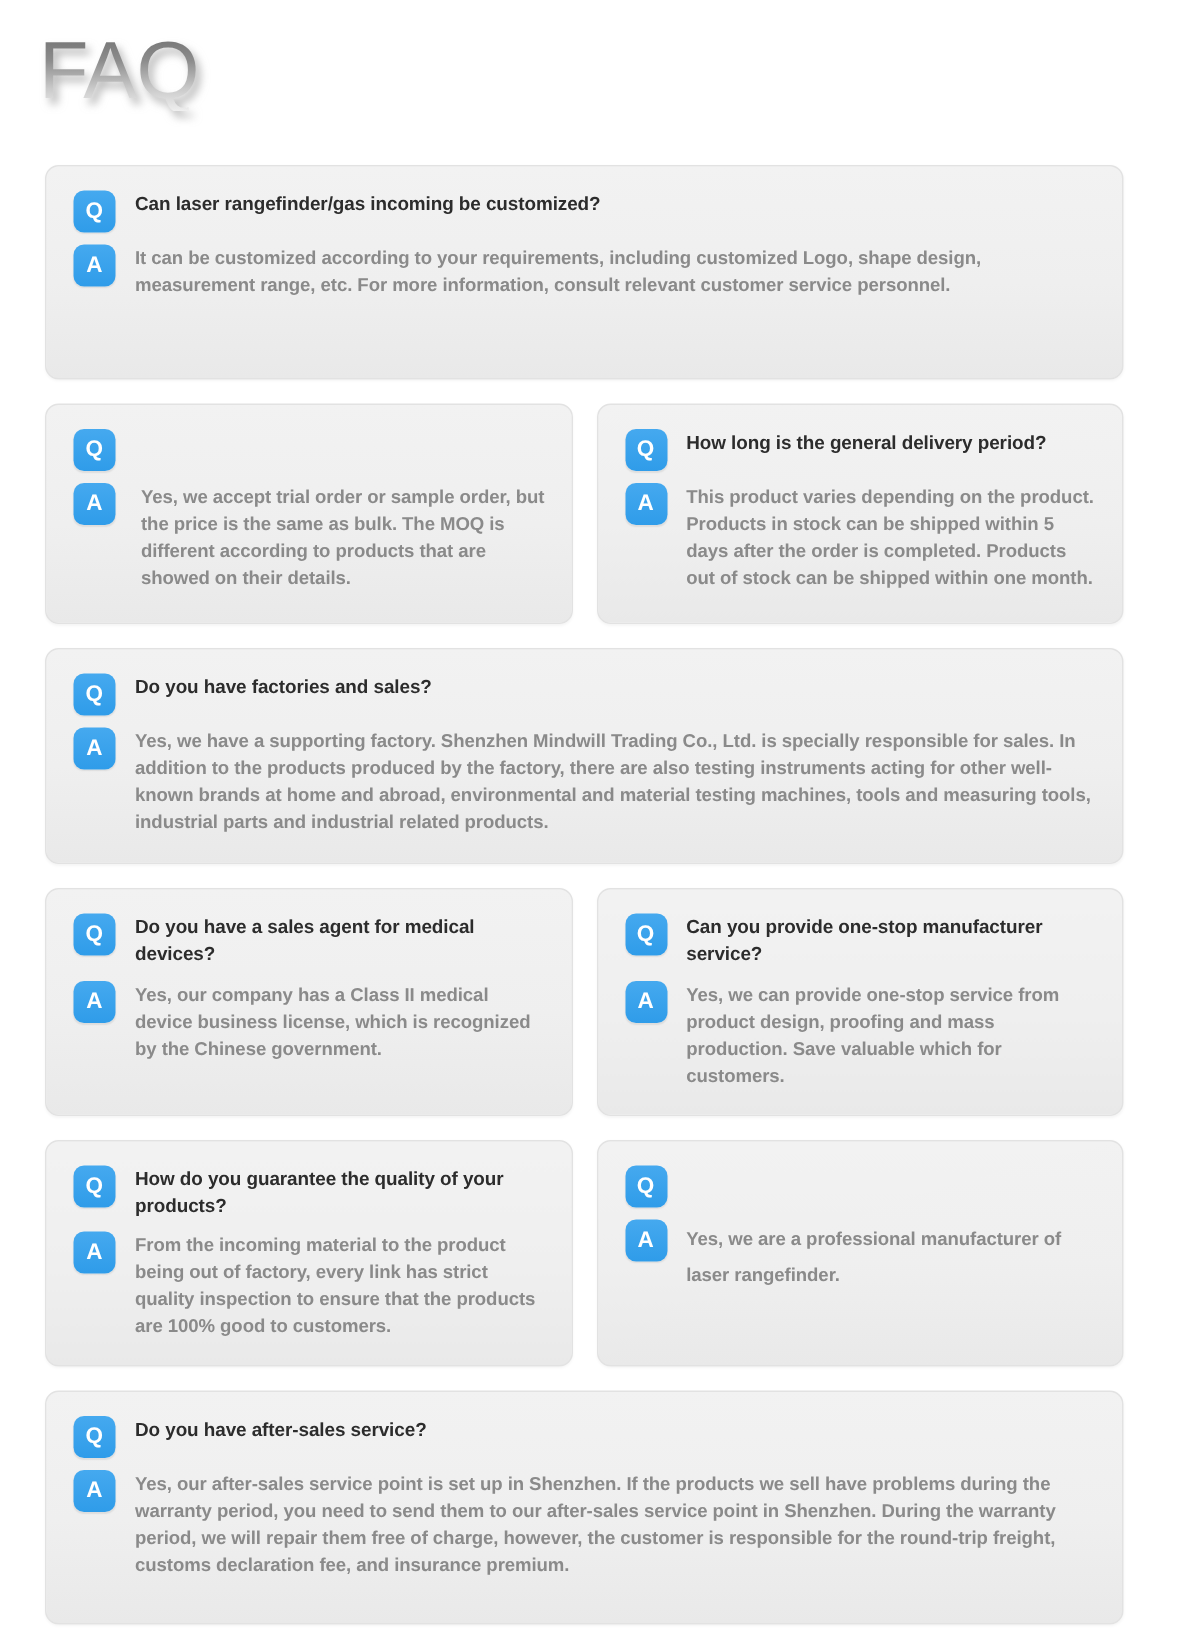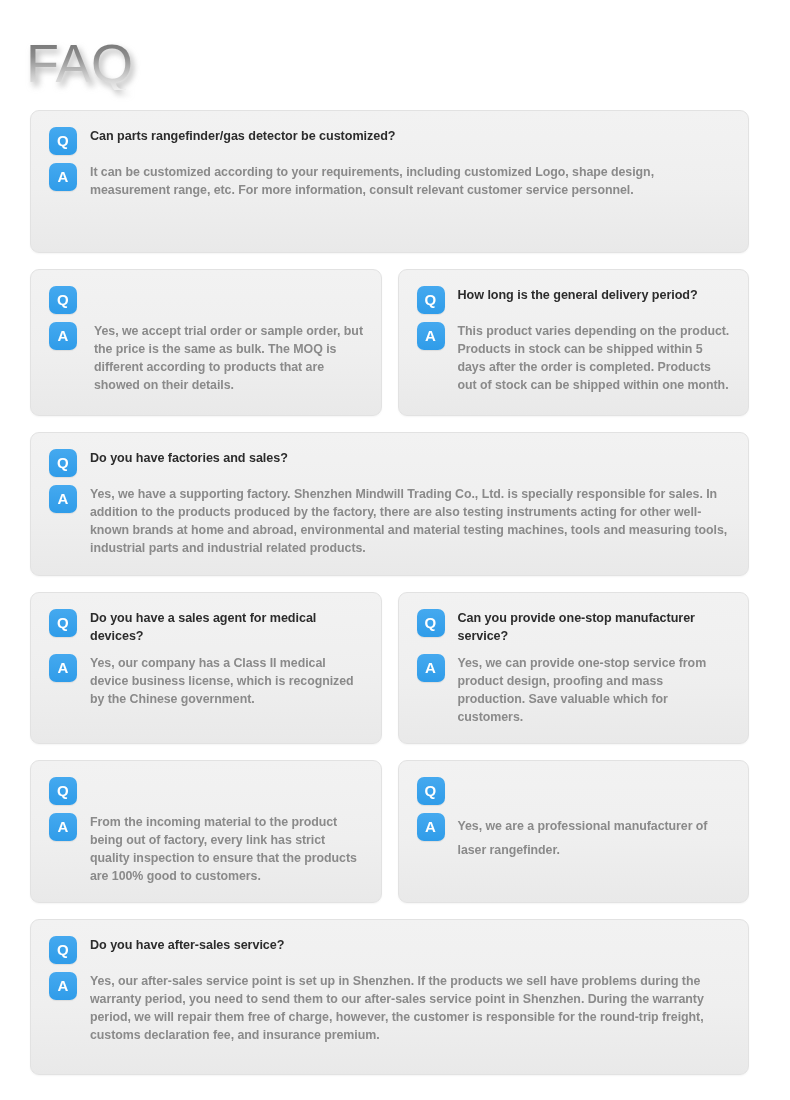--- a/index.html
+++ b/index.html
@@ -16,21 +16,21 @@
     position: relative;
     width: 790px;
     height: 1100px;
     background: #ffffff;
   }
 
   
   .faq-header {
     position: absolute;
     left: 26px;
-    top: 32px;
+    top: 16px;
     height: 62px;
     display: flex;
     align-items: center;
   }
 
   .faq-title {
     font-family: "Liberation Sans", sans-serif;
     font-size: 54px;
     font-weight: 400;
     letter-spacing: -0.5px;
@@ -140,21 +140,21 @@
   <div class="faq-header">
     <div class="faq-title">FAQ</div>
   </div>
 
   <div class="faq-list">
 
     <div class="faq-card full h-card-1">
       <div class="qa-block">
         <div class="badge">Q</div>
         <div class="qa-text">
-          <div class="q-text">Can parts rangefinder/gas detector be customized?</div>
+          <div class="q-text">Can laser rangefinder/gas incoming be customized?</div>
         </div>
       </div>
       <div class="qa-block gap-md">
         <div class="badge">A</div>
         <div class="qa-text">
           <div class="a-text">It can be customized according to your requirements, including customized Logo, shape design, measurement range, etc. For more information, consult relevant customer service personnel.</div>
         </div>
       </div>
     </div>
 
@@ -226,20 +226,23 @@
         <div class="badge">A</div>
         <div class="qa-text">
           <div class="a-text">Yes, we can provide one-stop service from product design, proofing and mass production. Save valuable which for customers.</div>
         </div>
       </div>
     </div>
 
     <div class="faq-card half h-row-5">
       <div class="qa-block">
         <div class="badge">Q</div>
+        <div class="qa-text">
+          <div class="q-text">How do you guarantee the quality of your products?</div>
+        </div>
       </div>
       <div class="qa-block">
         <div class="badge">A</div>
         <div class="qa-text">
           <div class="a-text">From the incoming material to the product being out of factory, every link has strict quality inspection to ensure that the products are 100% good to customers.</div>
         </div>
       </div>
     </div>
 
     <div class="faq-card half h-row-5">

